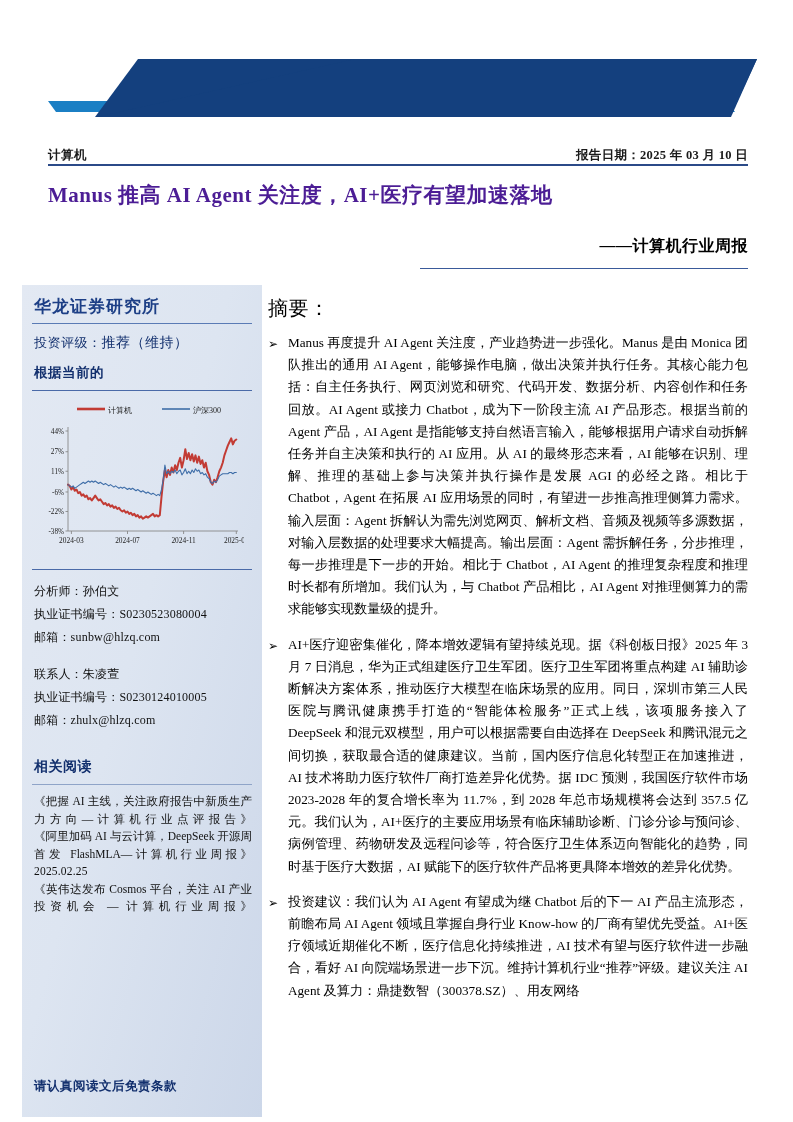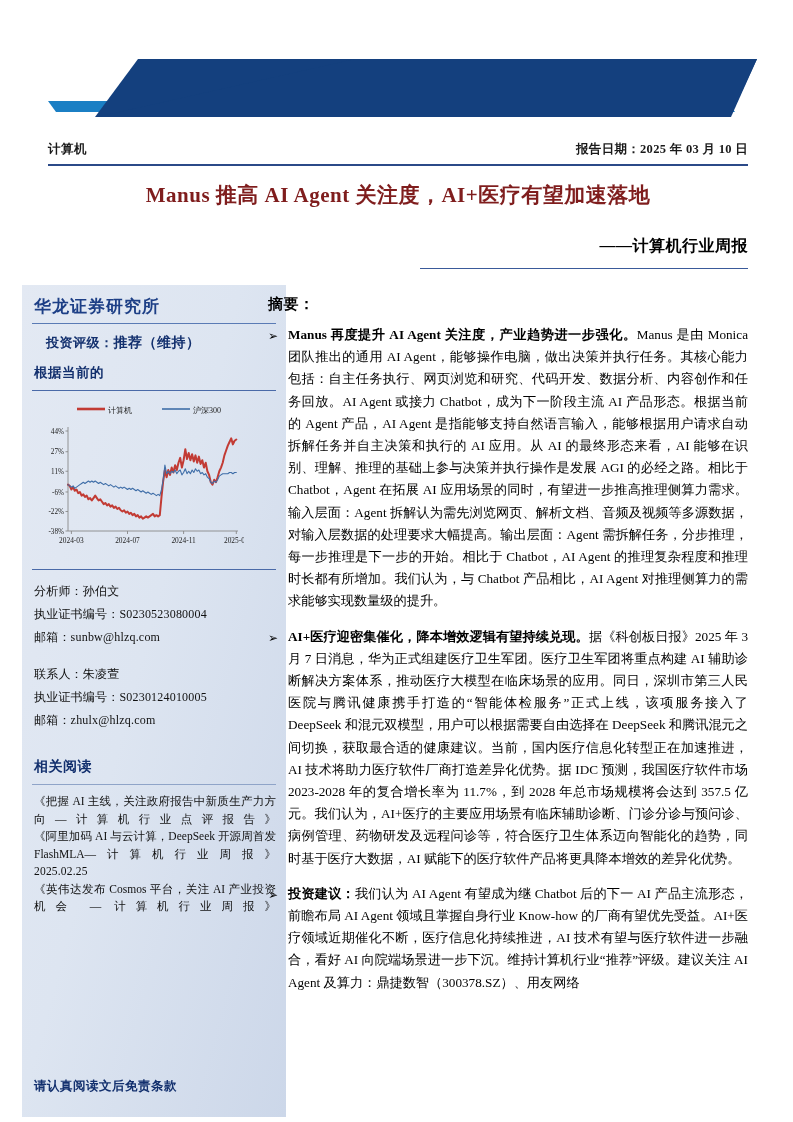--- a/index.html
+++ b/index.html
@@ -48,41 +48,41 @@
     top: 141px;
     width: 700px;
     display: flex;
     justify-content: space-between;
     align-items: baseline;
     font-size: 12.5px;
     font-weight: bold;
     color: #1a1a1a;
   }
   .subhead .industry { letter-spacing: 0.5px; }
-  .subhead .repdate { letter-spacing: 0.3px; }
+  .subhead .repdate { letter-spacing: 0.3px; margin-top: 6px; }
 
   .rule-main {
     position: absolute;
     left: 48px;
     top: 164px;
     width: 700px;
     height: 0;
     border-top: 2.2px solid #2b4a88;
   }
 
   
   .doc-title {
     position: absolute;
     left: 48px;
     top: 180px;
     width: 700px;
-    text-align: center;
+    text-align: left;
     font-size: 21px;
     font-weight: bold;
-    color: #7f1d1d;
+    color: #4c1d95;
     letter-spacing: 0.5px;
     line-height: 30px;
   }
   .doc-subtitle {
     position: absolute;
     left: 48px;
     top: 236px;
     width: 700px;
     text-align: right;
     font-size: 16px;
@@ -97,21 +97,21 @@
     width: 328px;
     height: 0;
     border-top: 1.6px solid #3a5a9a;
   }
 
   
   .sidebar {
     position: absolute;
     left: 22px;
     top: 285px;
-    width: 264px;
+    width: 240px;
     height: 832px;
     background: linear-gradient(105deg, #e3e9f3 0%, #dde5f1 45%, #ccd7e9 100%);
     box-sizing: border-box;
     padding: 8px 10px 0 10px;
   }
   .sb-firm {
     font-size: 17px;
     font-weight: bold;
     color: #1d3f86;
     letter-spacing: 1px;
@@ -126,22 +126,22 @@
     border-top: 1px solid #8fa4c8;
     margin: 8px 0 8px 0;
   }
   .sb-rule-dark {
     border-top: 1.4px solid #4a6aa8;
     margin: 8px 0 10px 0;
   }
   .sb-rating {
     font-size: 13px;
     color: #13306e;
-    font-weight: bold;
-    margin: 2px 0 12px 14px;
+    font-weight: normal;
+    margin: 2px 0 12px 2px;
     letter-spacing: 0.5px;
   }
   .sb-rating .rv { font-size: 14px; }
   .sb-trend {
     font-size: 13.5px;
     font-weight: bold;
     color: #13306e;
     margin: 0 0 3px 2px;
     letter-spacing: 0.5px;
   }
@@ -197,22 +197,22 @@
   }
 
   
   .main {
     position: absolute;
     left: 268px;
     top: 295px;
     width: 480px;
   }
   .main-heading {
-    font-size: 15px;
-    font-weight: bold;
+    font-size: 20px;
+    font-weight: normal;
     color: #000000;
     margin-bottom: 10px;
     letter-spacing: 0.5px;
   }
   .bullet-block {
     display: flex;
     margin-bottom: 13px;
   }
   .bullet-mark {
     width: 20px;
@@ -223,21 +223,21 @@
     padding-top: 1px;
   }
   .bullet-body {
     flex: 1 1 auto;
     font-size: 13.2px;
     line-height: 22.2px;
     color: #000000;
     text-align: justify;
     text-justify: inter-ideograph;
   }
-  .bullet-body b { font-weight: bold; }
+  .bullet-body b { font-weight: normal; }
 </style>
 </head>
 <body>
 
 <div class="banner">
   <svg class="banner-shape" viewBox="0 0 793 118" preserveAspectRatio="none">
 
     <polygon points="48,101 700,101 708,112 56,112" fill="#1b7fc4"></polygon>
     <polygon points="700,101 727,101 735,112 708,112" fill="#1b7fc4"></polygon>
 

